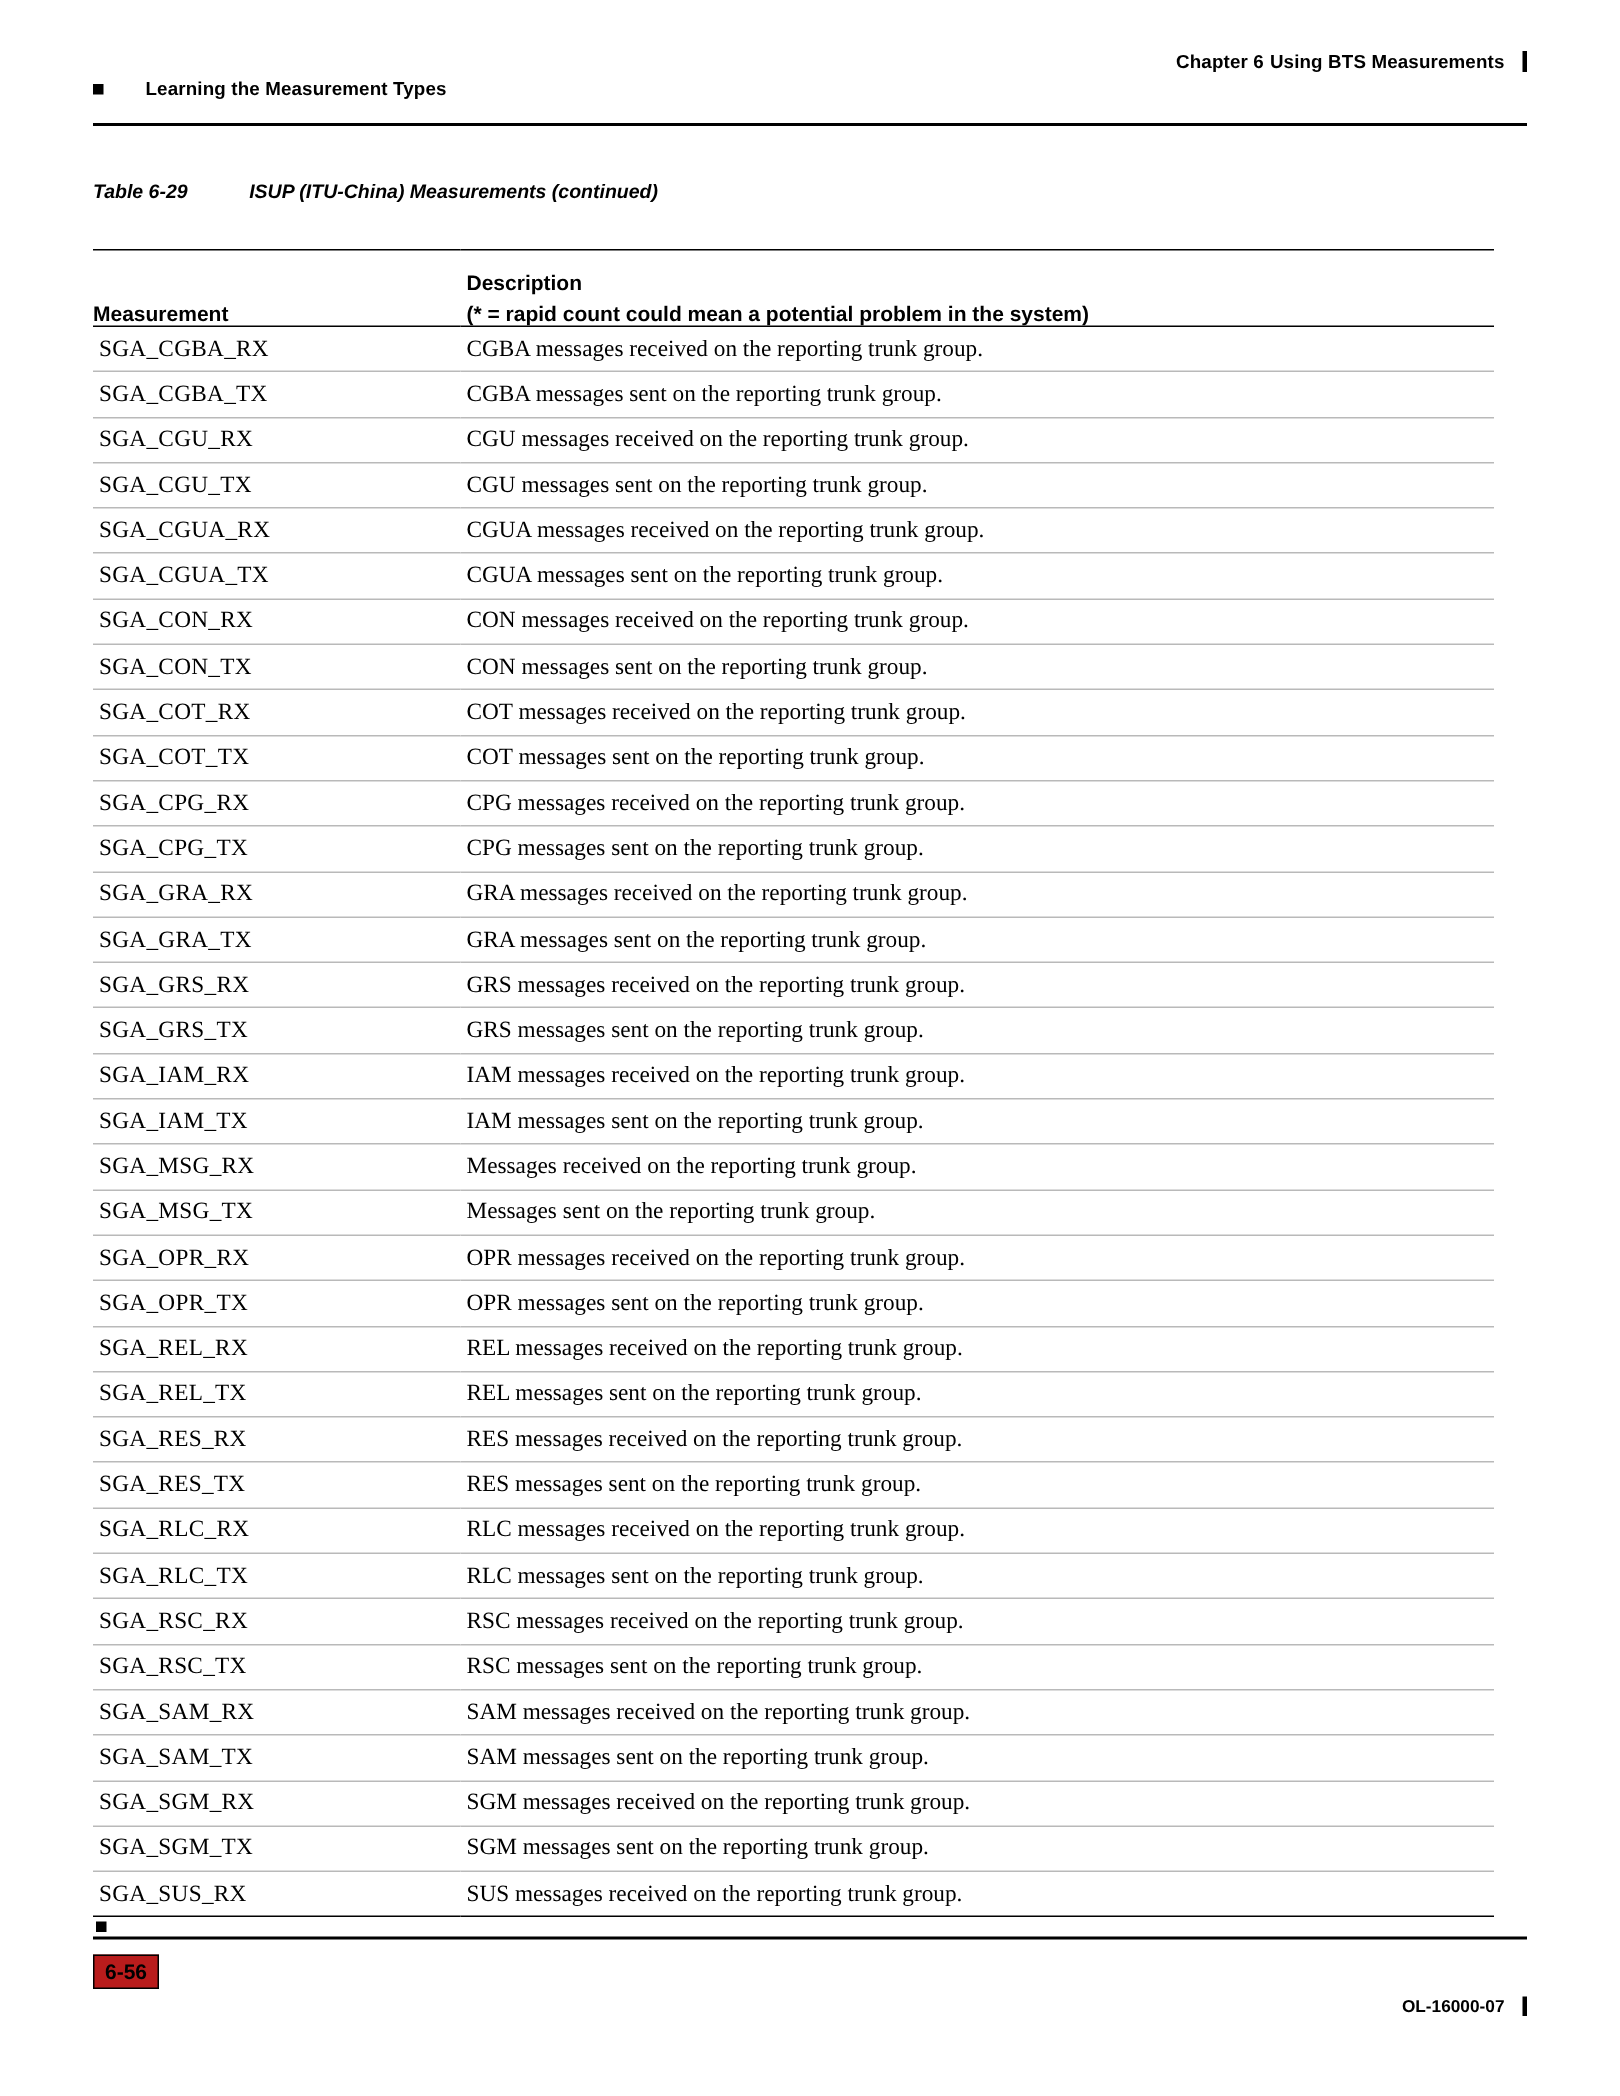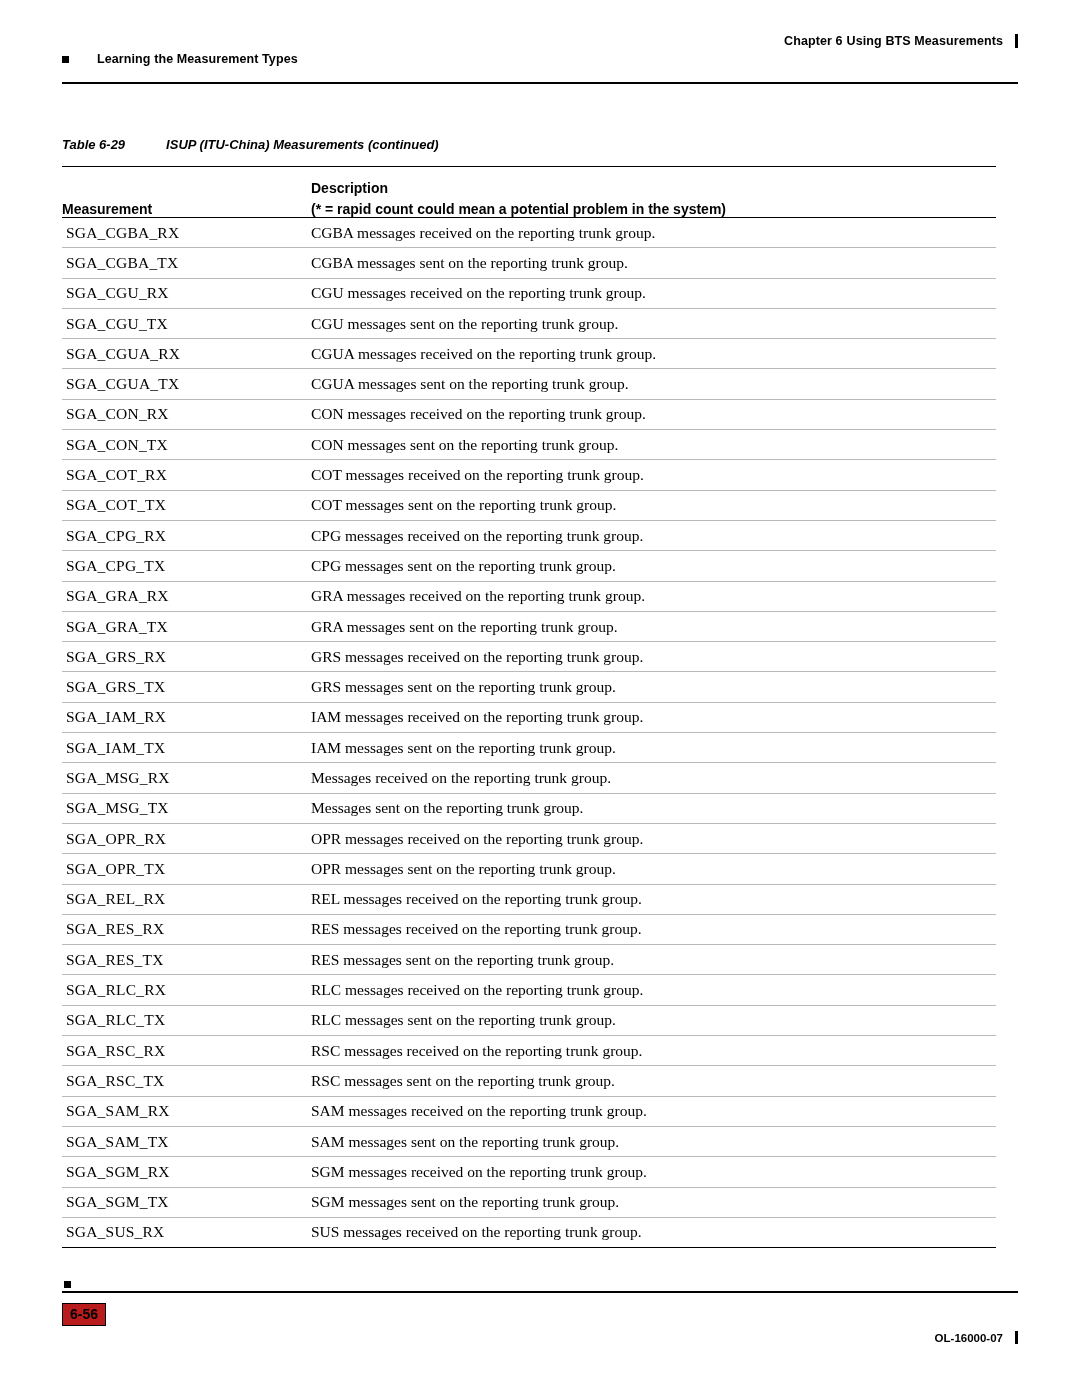--- a/index.html
+++ b/index.html
@@ -74,21 +74,21 @@
     top: 82px;
     left: 62px;
     width: 956px;
     height: 1.5px;
     background: #000;
   }
 
   
   .table-caption {
     position: absolute;
-    top: 137px;
+    top: 120px;
     left: 62px;
     font-family: "Liberation Sans", sans-serif;
     font-style: italic;
     font-weight: bold;
     font-size: 13px;
     white-space: nowrap;
   }
   .table-caption .cap-num {
     display: inline-block;
     margin-right: 41px;
@@ -329,20 +329,24 @@
         </tr>
         <tr>
           <td class="meas">SGA_OPR_TX</td>
           <td class="desc">OPR messages sent on the reporting trunk group.</td>
         </tr>
         <tr>
           <td class="meas">SGA_REL_RX</td>
           <td class="desc">REL messages received on the reporting trunk group.</td>
         </tr>
         <tr>
+          <td class="meas">SGA_REL_TX</td>
+          <td class="desc">REL messages sent on the reporting trunk group.</td>
+        </tr>
+        <tr>
           <td class="meas">SGA_RES_RX</td>
           <td class="desc">RES messages received on the reporting trunk group.</td>
         </tr>
         <tr>
           <td class="meas">SGA_RES_TX</td>
           <td class="desc">RES messages sent on the reporting trunk group.</td>
         </tr>
         <tr>
           <td class="meas">SGA_RLC_RX</td>
           <td class="desc">RLC messages received on the reporting trunk group.</td>

